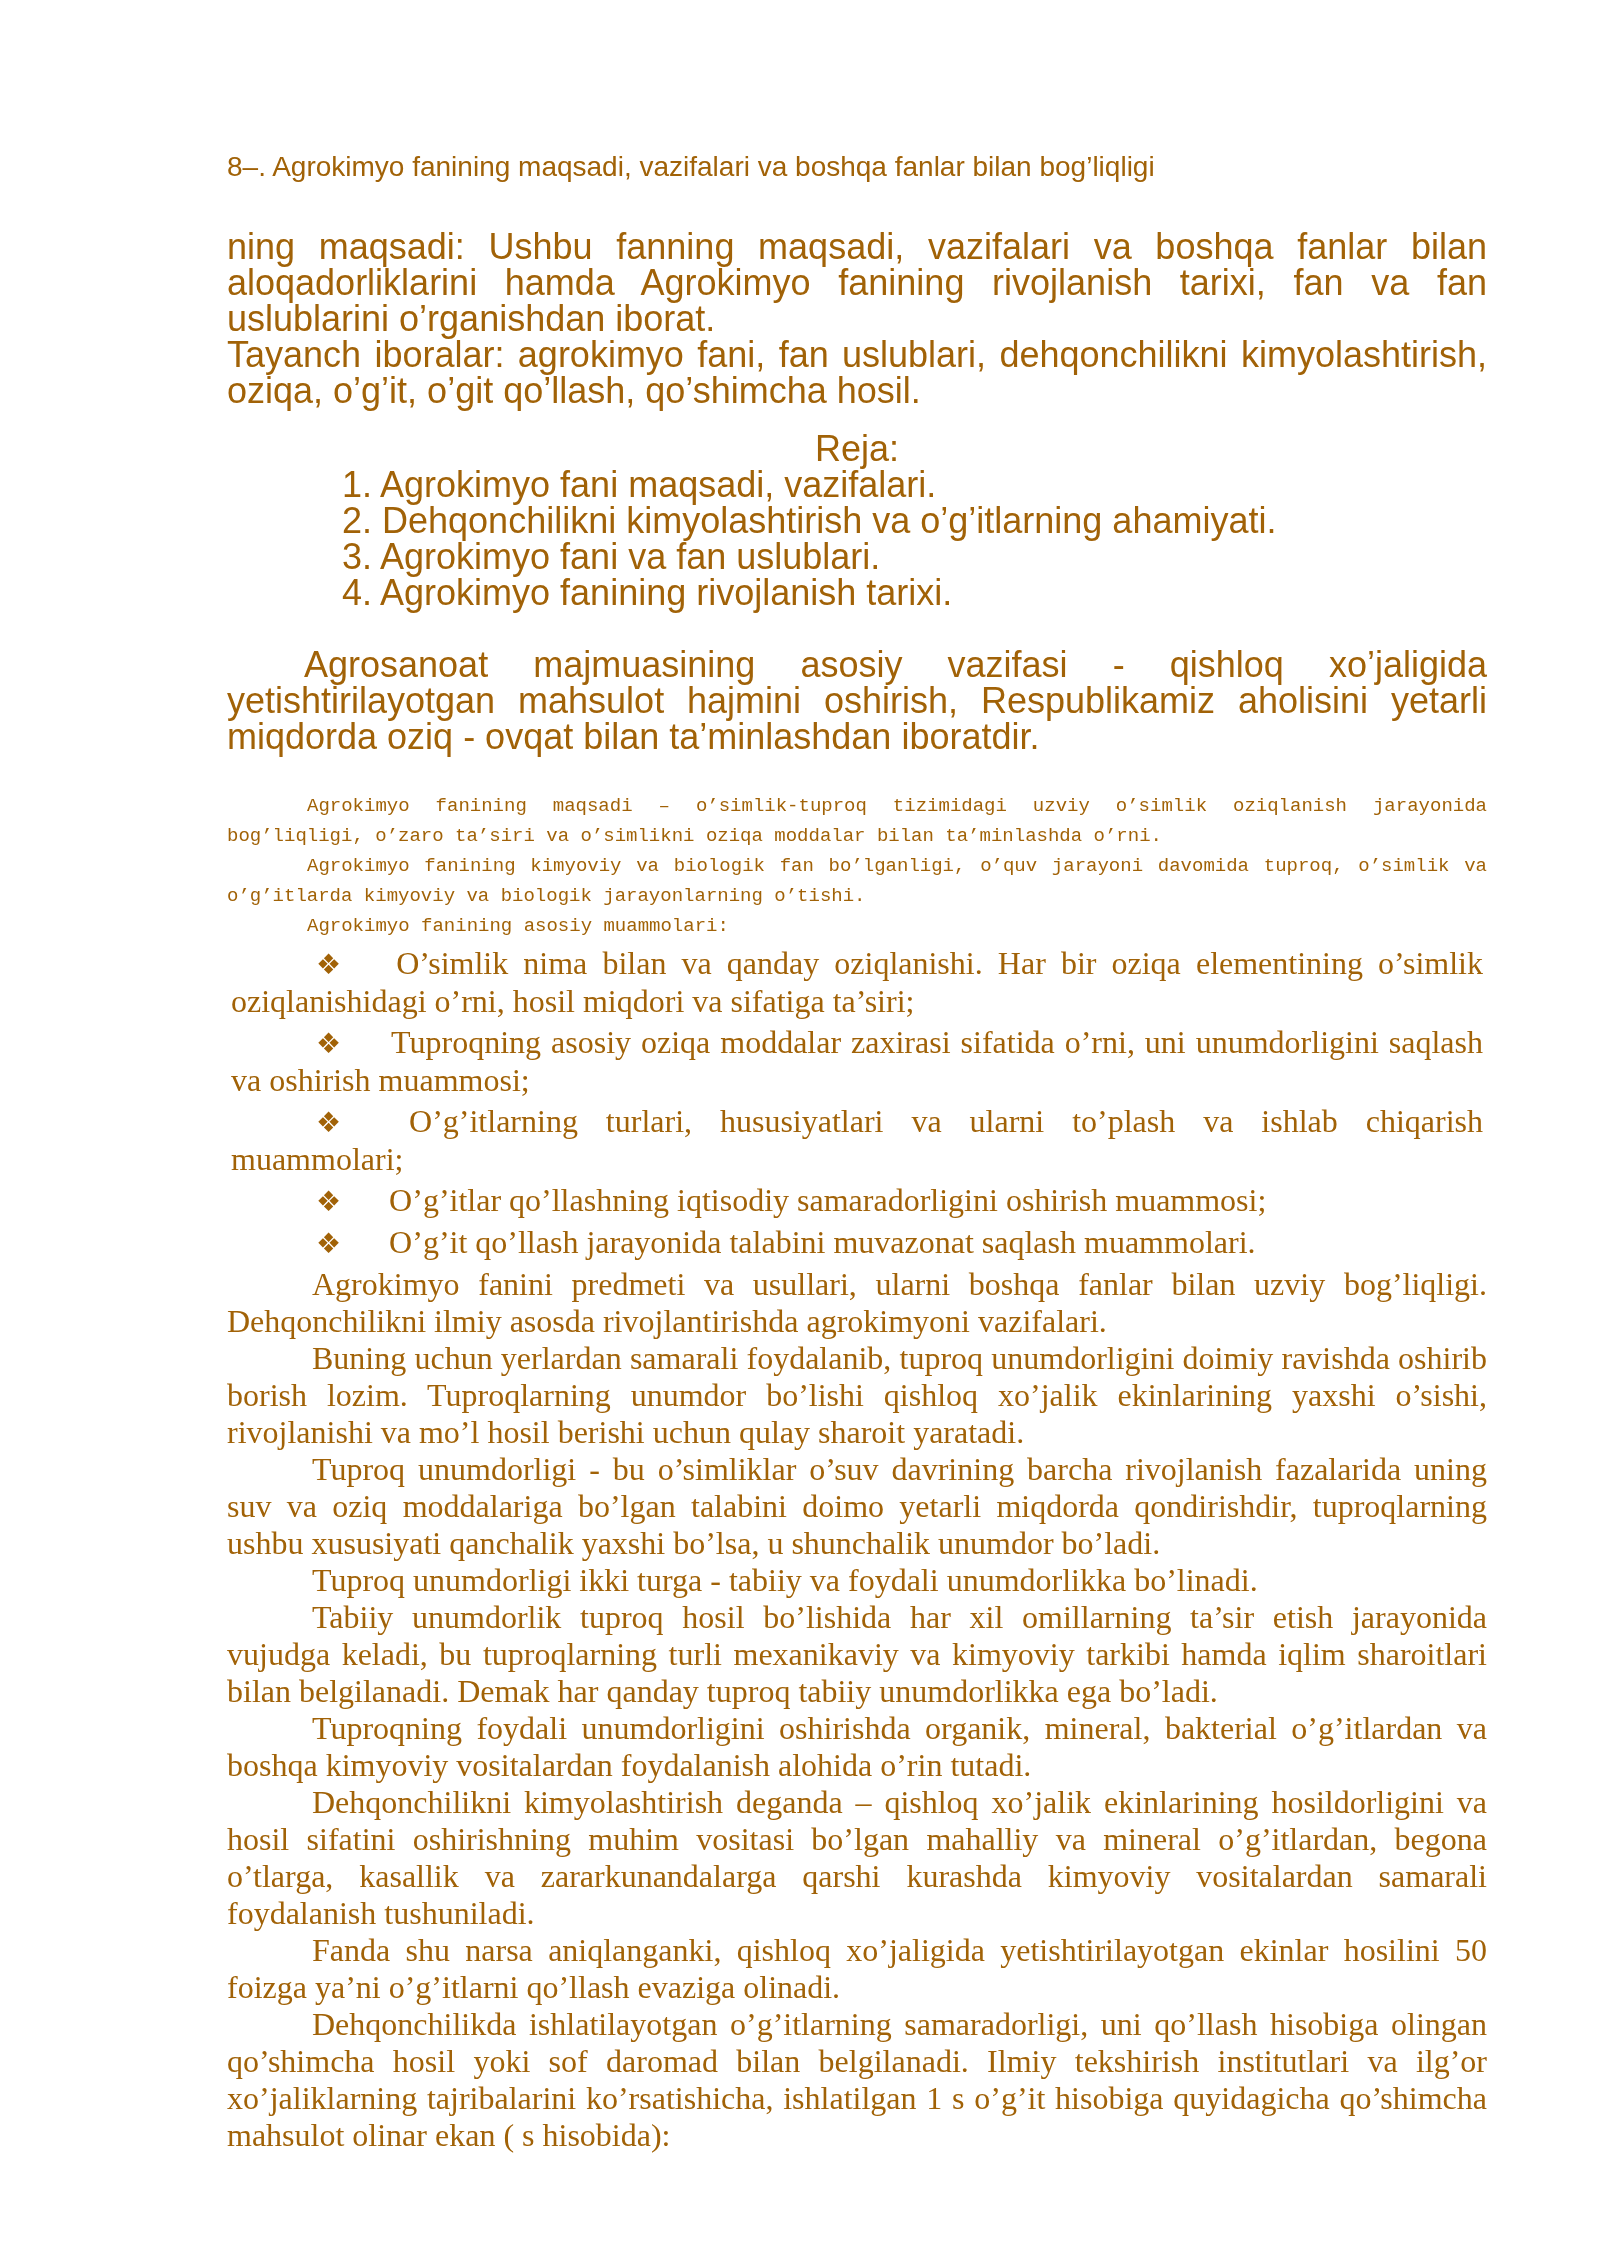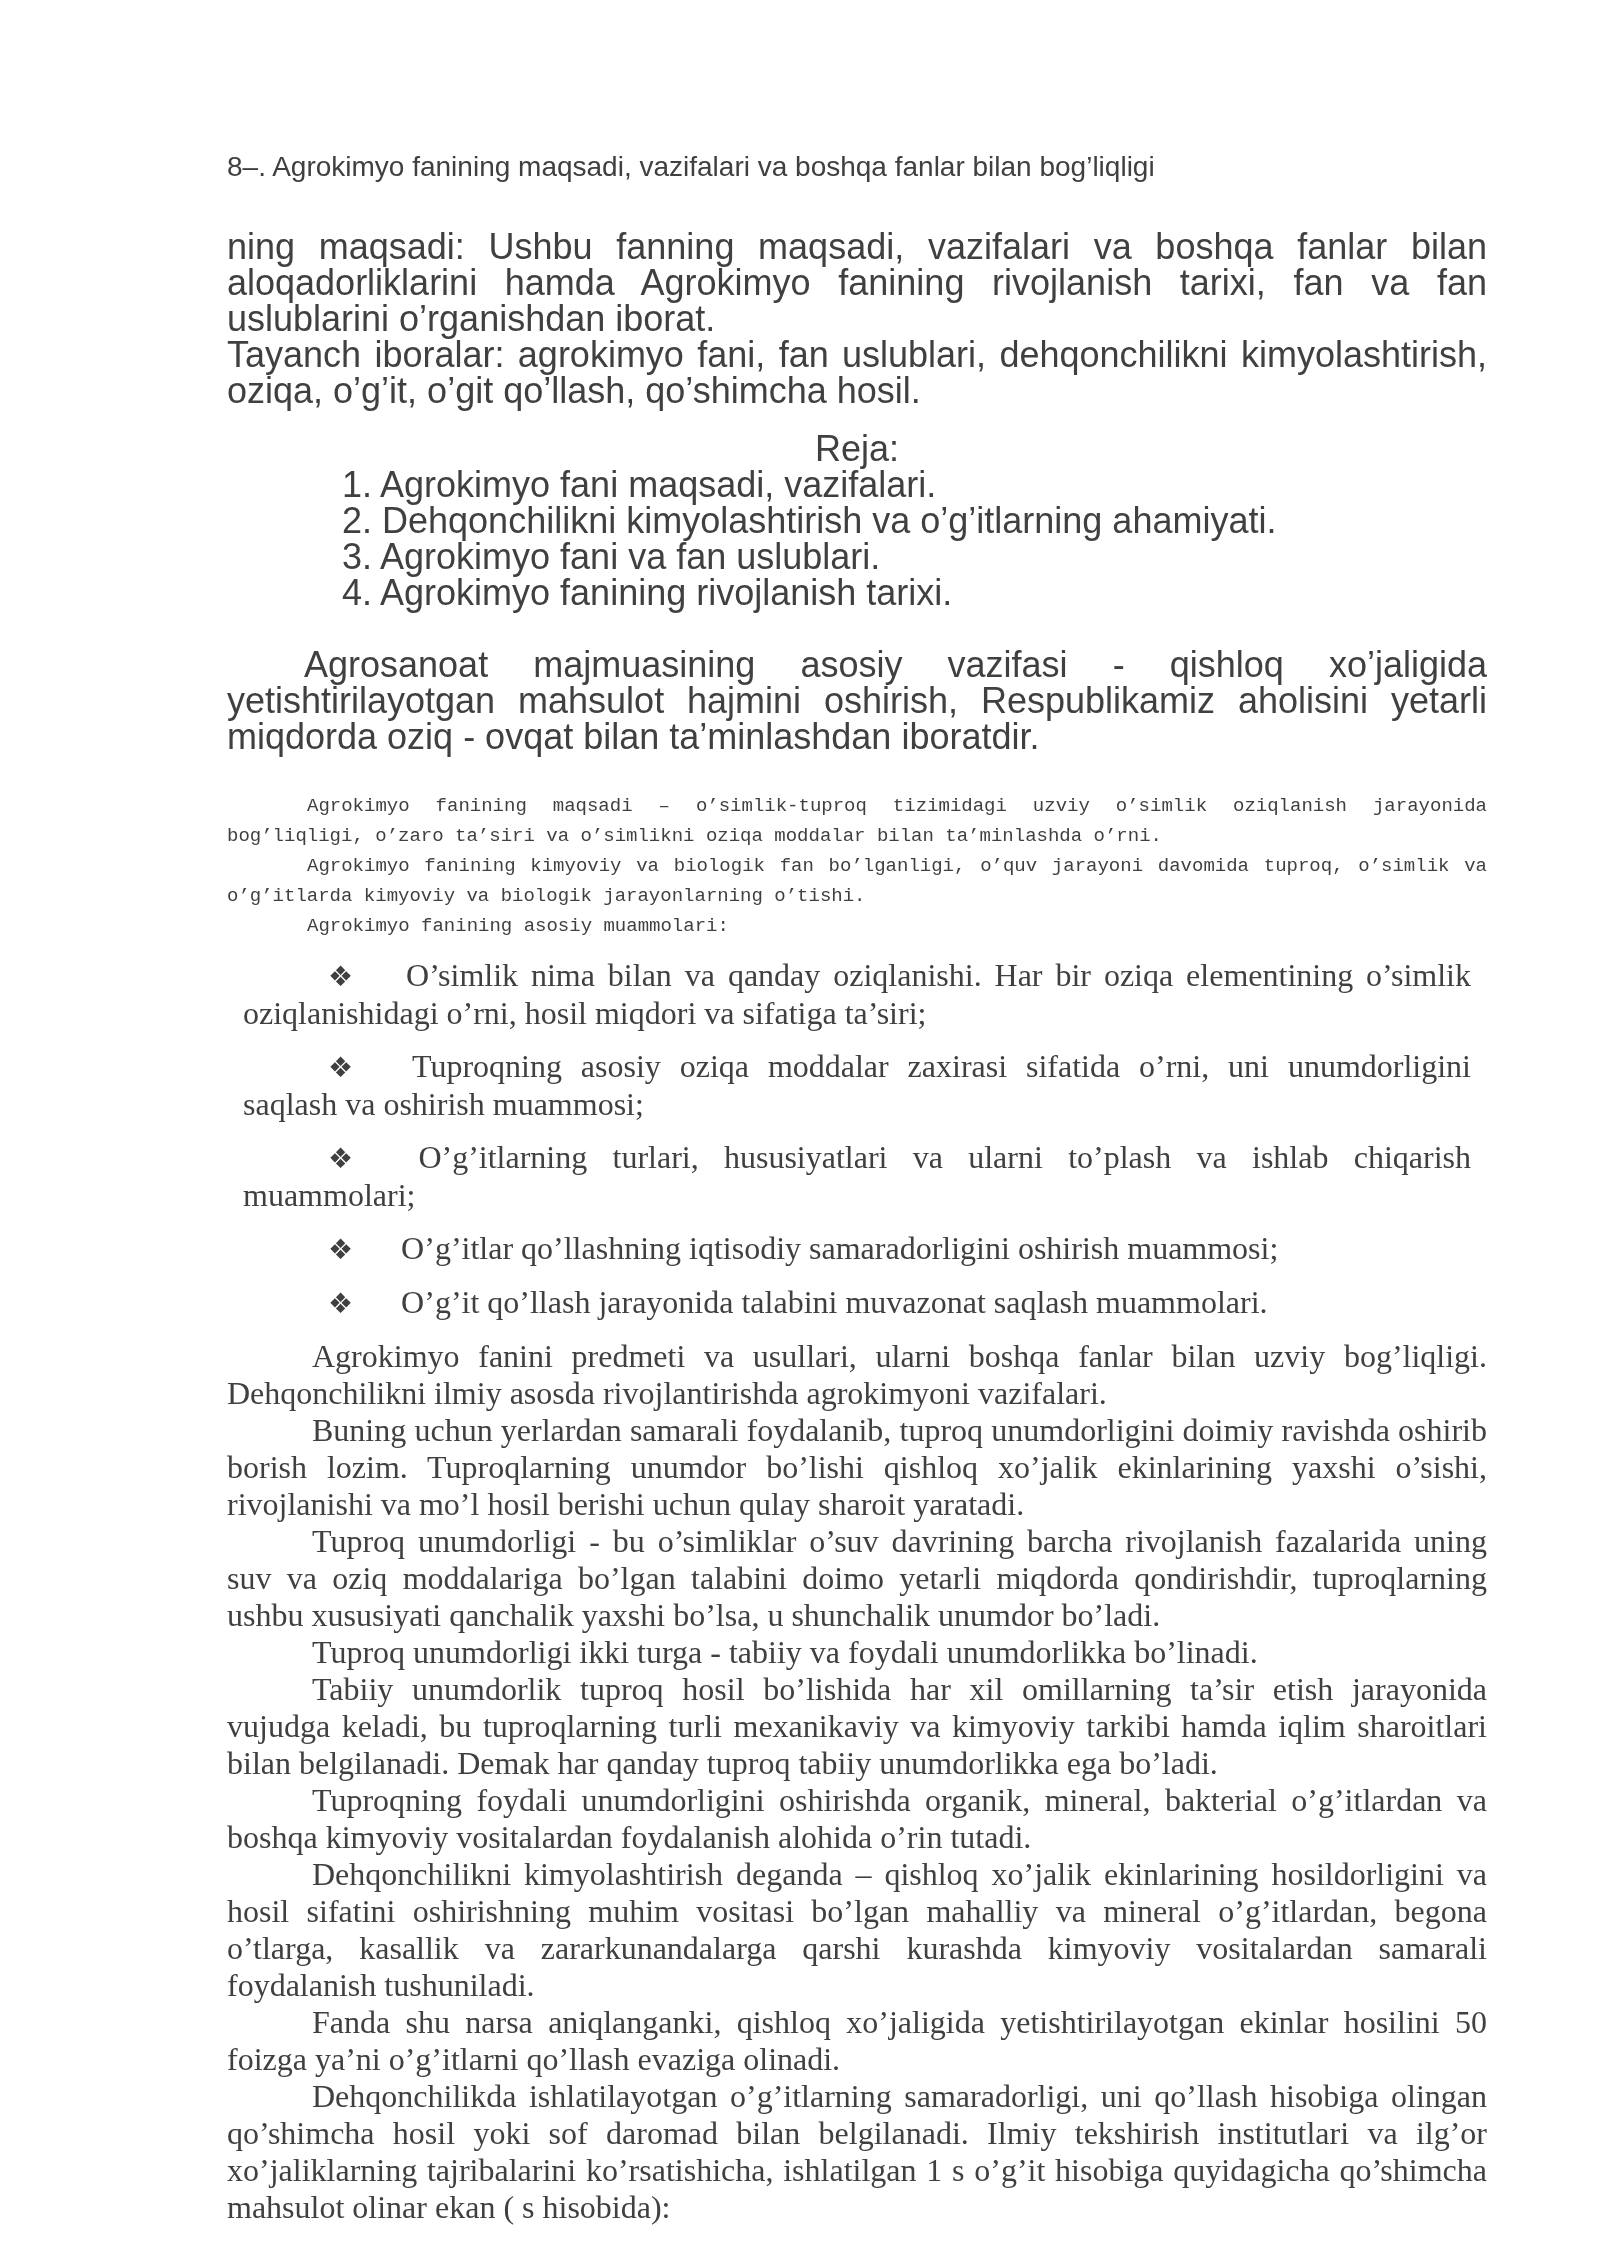--- a/index.html
+++ b/index.html
@@ -5,21 +5,21 @@
   html, body {
     margin: 0;
     padding: 0;
     background: #ffffff;
   }
   .page {
     position: relative;
     width: 1600px;
     height: 2262px;
     background: #ffffff;
-    color: #404040;
+    color: #a16207;
     box-sizing: border-box;
     padding: 148px 113px 0 227px;
     overflow: hidden;
   }
   .sans {
     font-family: "Liberation Sans", sans-serif;
     font-size: 36px;
     line-height: 36px;
   }
   .serif {
@@ -53,21 +53,21 @@
   .lead {
     text-align: justify;
     text-indent: 77px;
   }
   .mono-para {
     margin: 0;
     text-align: justify;
     text-indent: 80px;
   }
   .bullet {
-    margin: 16px;
+    margin: 4px;
     text-align: justify;
     text-indent: 85px;
   }
   .bullet-glyph {
     font-family: "DejaVu Sans", sans-serif;
     font-size: 28px;
   }
   .bullet-gap {
     display: inline-block;
     width: 48px;

